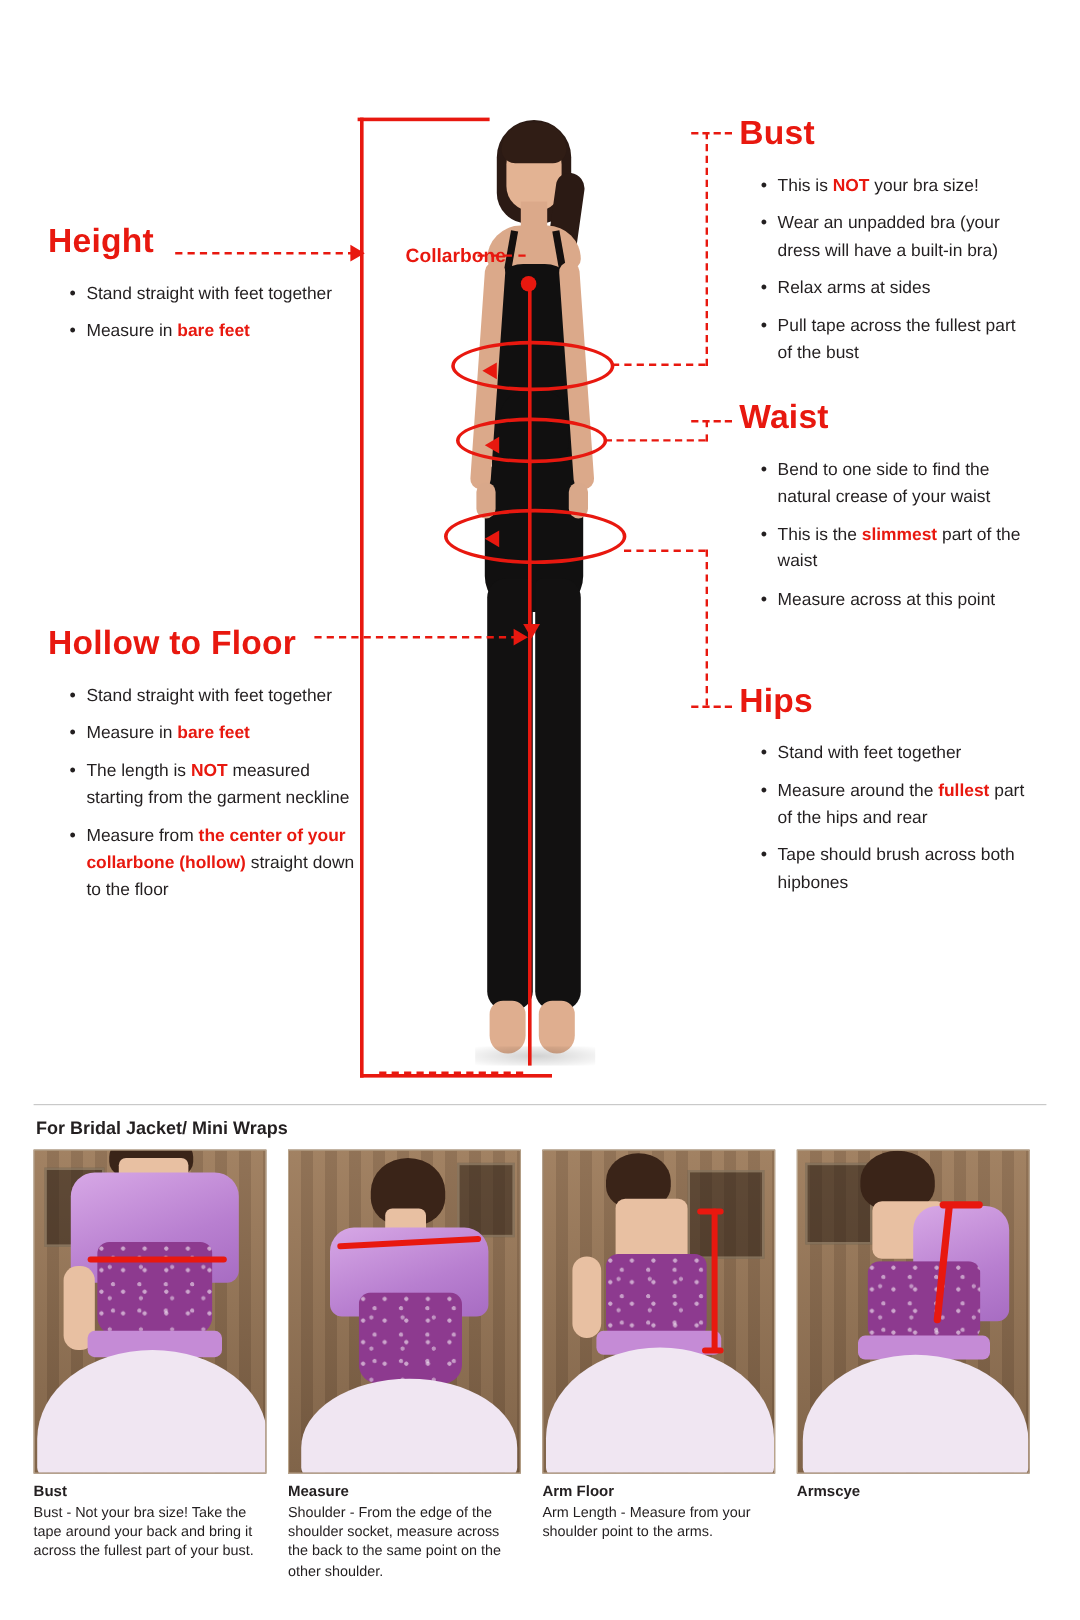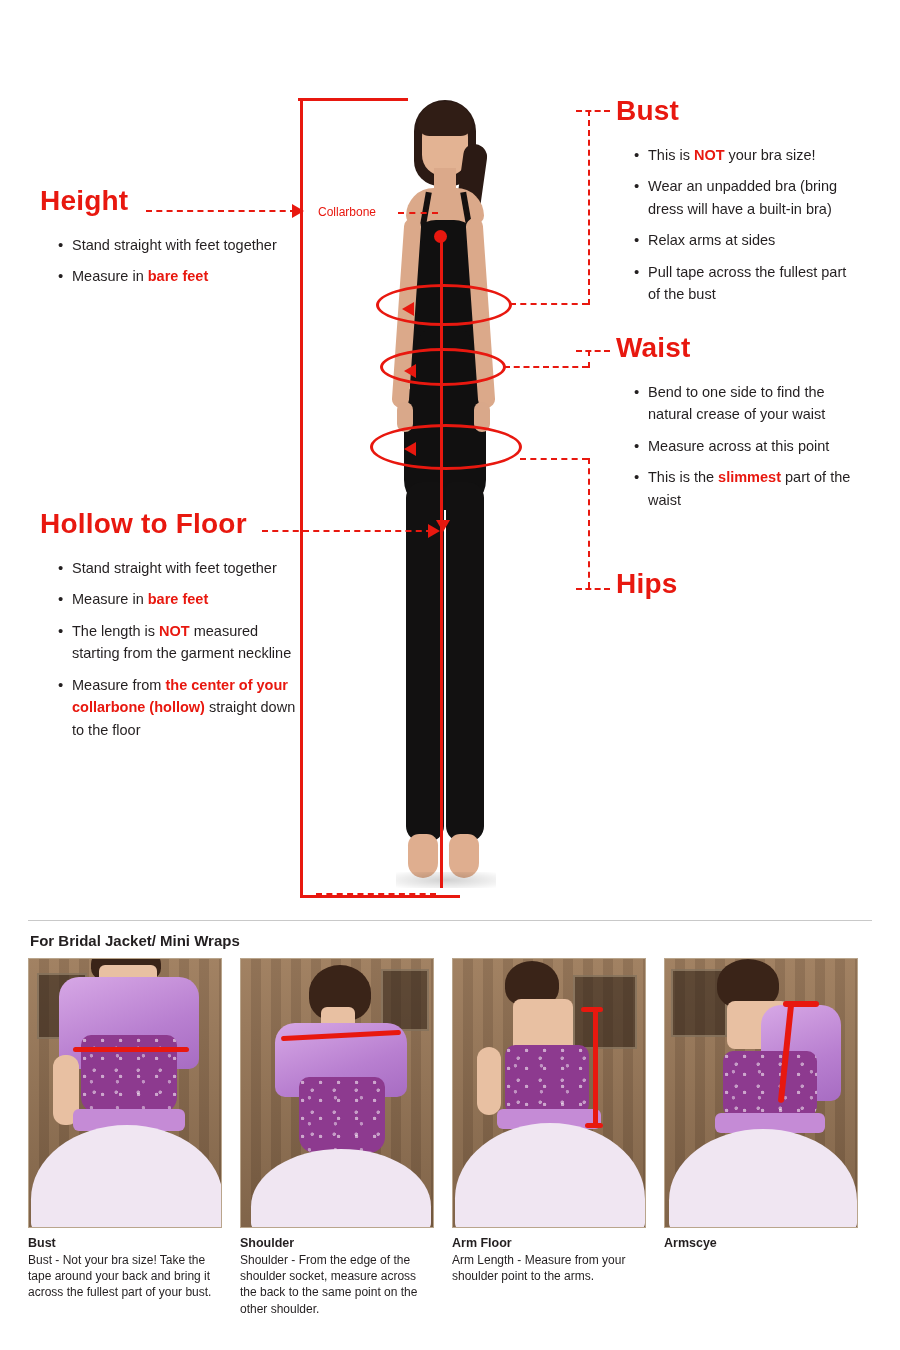--- a/index.html
+++ b/index.html
@@ -194,24 +194,25 @@
     border-left: 12px solid #e8180f;
   }
   .arrow-down {
     border-left: 7px solid transparent;
     border-right: 7px solid transparent;
     border-top: 12px solid #e8180f;
   }
 
   .collarbone-label {
     position: absolute;
-    font-size: 12px;
+    font-size: 16px;
     color: #e8180f;
-    font-weight: normal;
+    font-weight: bold;
     white-space: nowrap;
+    margin-left: 20px;
   }
 
   
   .block { position: absolute; }
   .block h2 {
     margin: 0 0 10px 0;
     color: #e8180f;
     font-size: 28px;
     font-weight: bold;
     letter-spacing: 0.2px;
@@ -416,47 +417,52 @@
       <ul>
         <li>Stand straight with feet together</li>
         <li>Measure in <span class="hl">bare feet</span></li>
       </ul>
     </div>
 
     <div class="block" style="left:616px; top:95px; width:262px;">
       <h2>Bust</h2>
       <ul>
         <li>This is <span class="hl">NOT</span> your bra size!</li>
-        <li>Wear an unpadded bra (bring dress will have a built-in bra)</li>
+        <li>Wear an unpadded bra (your dress will have a built-in bra)</li>
         <li>Relax arms at sides</li>
         <li>Pull tape across the fullest part of the bust</li>
       </ul>
     </div>
 
     <div class="block" style="left:616px; top:332px; width:272px;">
       <h2>Waist</h2>
       <ul>
         <li>Bend to one side to find the natural crease of your waist</li>
+        <li>This is the <span class="hl">slimmest</span> part of the waist</li>
         <li>Measure across at this point</li>
-        <li>This is the <span class="hl">slimmest</span> part of the waist</li>
       </ul>
     </div>
 
-    <div class="block" style="left:40px; top:508px; width:275px;">
+    <div class="block" style="left:40px; top:520px; width:275px;">
       <h2>Hollow to Floor</h2>
       <ul>
         <li>Stand straight with feet together</li>
         <li>Measure in <span class="hl">bare feet</span></li>
         <li>The length is <span class="hl">NOT</span> measured starting from the garment neckline</li>
         <li>Measure from <span class="hl">the center of your collarbone (hollow)</span> straight down to the floor</li>
       </ul>
     </div>
 
     <div class="block" style="left:616px; top:568px; width:262px;">
       <h2>Hips</h2>
+      <ul>
+        <li>Stand with feet together</li>
+        <li>Measure around the <span class="hl">fullest</span> part of the hips and rear</li>
+        <li>Tape should brush across both hipbones</li>
+      </ul>
     </div>
   </div>
 
   <div class="jacket-section">
     <div class="divider"></div>
     <div class="jacket-title">For Bridal Jacket/ Mini Wraps</div>
 
     <div class="cards">
 
       <div class="card">
@@ -480,21 +486,21 @@
         <div class="photo">
           <div class="bg-wall"></div>
           <div class="bg-frame" style="left:140px; top:10px; width:44px; height:58px;"></div>
           <div class="p-hair" style="left:68px; top:6px; width:62px; height:56px;"></div>
           <div class="p-skin" style="left:80px; top:48px; width:34px; height:26px; border-radius:6px;"></div>
           <div class="p-jacket" style="left:34px; top:64px; width:132px; height:74px;"></div>
           <div class="p-bodice" style="left:58px; top:118px; width:86px; height:76px;"></div>
           <div class="p-dress" style="left:10px; top:190px; width:180px; height:82px;"></div>
           <div class="red-measure" style="left:40px; top:74px; width:120px; height:5px; transform:rotate(-3deg);"></div>
         </div>
-        <p class="caption-title">Shoulder</p>
+        <p class="caption-title">Measure</p>
         <p class="caption-body">Shoulder - From the edge of the shoulder socket, measure across the back to the same point on the other shoulder.</p>
       </div>
 
       <div class="card">
         <div class="photo">
           <div class="bg-wall"></div>
           <div class="bg-frame" style="left:120px; top:16px; width:60px; height:70px;"></div>
           <div class="p-hair" style="left:52px; top:2px; width:54px; height:46px;"></div>
           <div class="p-skin" style="left:60px; top:40px; width:60px; height:56px; border-radius:8px;"></div>
           <div class="p-skin" style="left:24px; top:88px; width:24px; height:68px; border-radius:12px;"></div>

